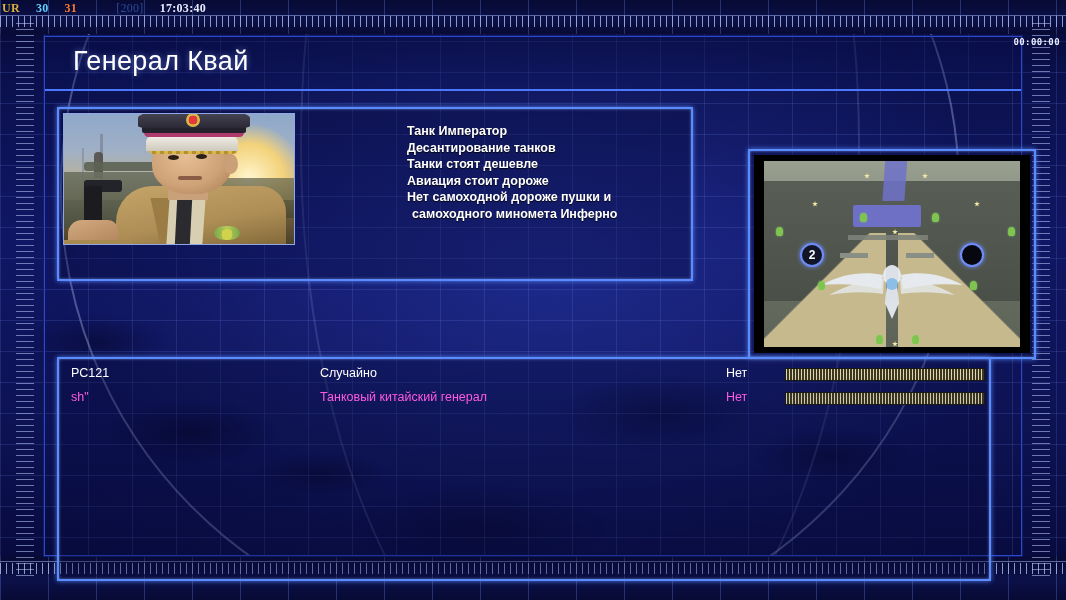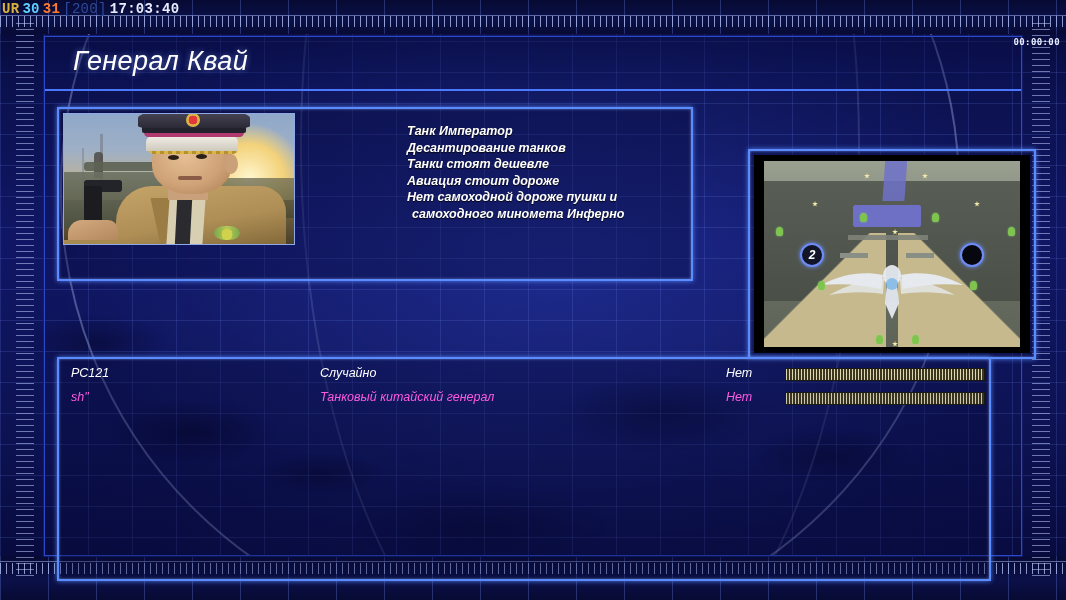--- a/index.html
+++ b/index.html
@@ -56,38 +56,37 @@
 
   
   .vruler{ position:absolute; top:20px; bottom:24px; width:18px; overflow:hidden; }
   .vruler .vt{ position:absolute; inset:0;
     background-image:repeating-linear-gradient(0deg, rgba(190,205,255,.55) 0 1px, rgba(0,0,0,0) 1px 6px);}
   #vruler-left{ left:16px; }
   #vruler-right{ right:16px; }
 
   
   #hud-left{ position:absolute; left:2px; top:1px; z-index:40;
-    font-family:Liberation Mono, monospace; font-size:14px; letter-spacing:.3px;
-    display:flex; align-items:center; gap:3px; white-space:nowrap; }
+    font-family:Liberation Serif, serif; font-size:12px; letter-spacing:.3px;
+    display:flex; align-items:center; gap:16px; white-space:nowrap; }
   #hud-left .lbl{ color:#d9b23a; font-weight:bold; }
   #hud-left .n1{ color:#5fd0ff; font-weight:bold; }
   #hud-left .n2{ color:#ff7b2e; font-weight:bold; }
-  #hud-left .br{ color:#2c4a9a; }
+  #hud-left .br{ color:#2c4a9a;margin-left:23px; }
   #hud-left .clk{ color:#e8ecff; font-weight:bold; }
   #hud-right{ position:absolute; right:6px; top:1px; z-index:40;
     font-family:"DejaVu Sans Mono", monospace; font-size:9px; font-weight:bold;
     color:#e8ecff; letter-spacing:.4px;margin-top:36px; }
 
   
   #frame{
     position:absolute; left:44px; top:36px; width:978px; height:520px;
     border:1px solid #2b49c8;
     box-shadow:0 0 0 1px rgba(20,30,110,.9);
     z-index:10;
-    font-style:italic;
   }
 
   
   #titlebar{
     position:absolute; left:0; top:0; width:100%; height:54px;
     border-bottom:2px solid #4a78ff;
     background:linear-gradient(180deg, rgba(10,16,80,.45), rgba(12,20,96,.25));
   }
   #title-text{
     position:absolute; left:28px; top:9px;

